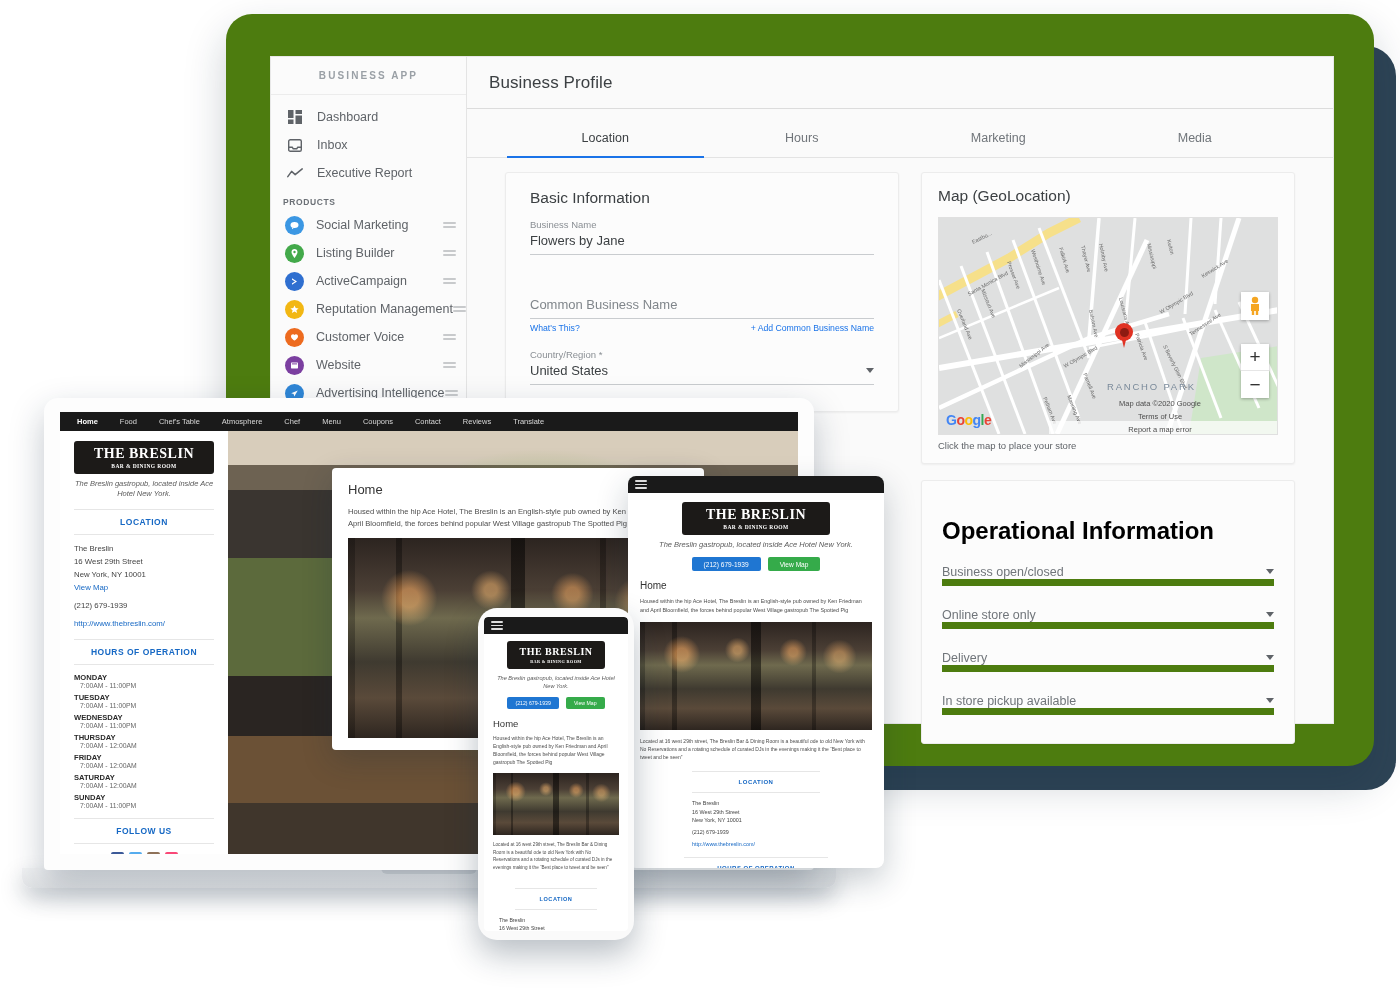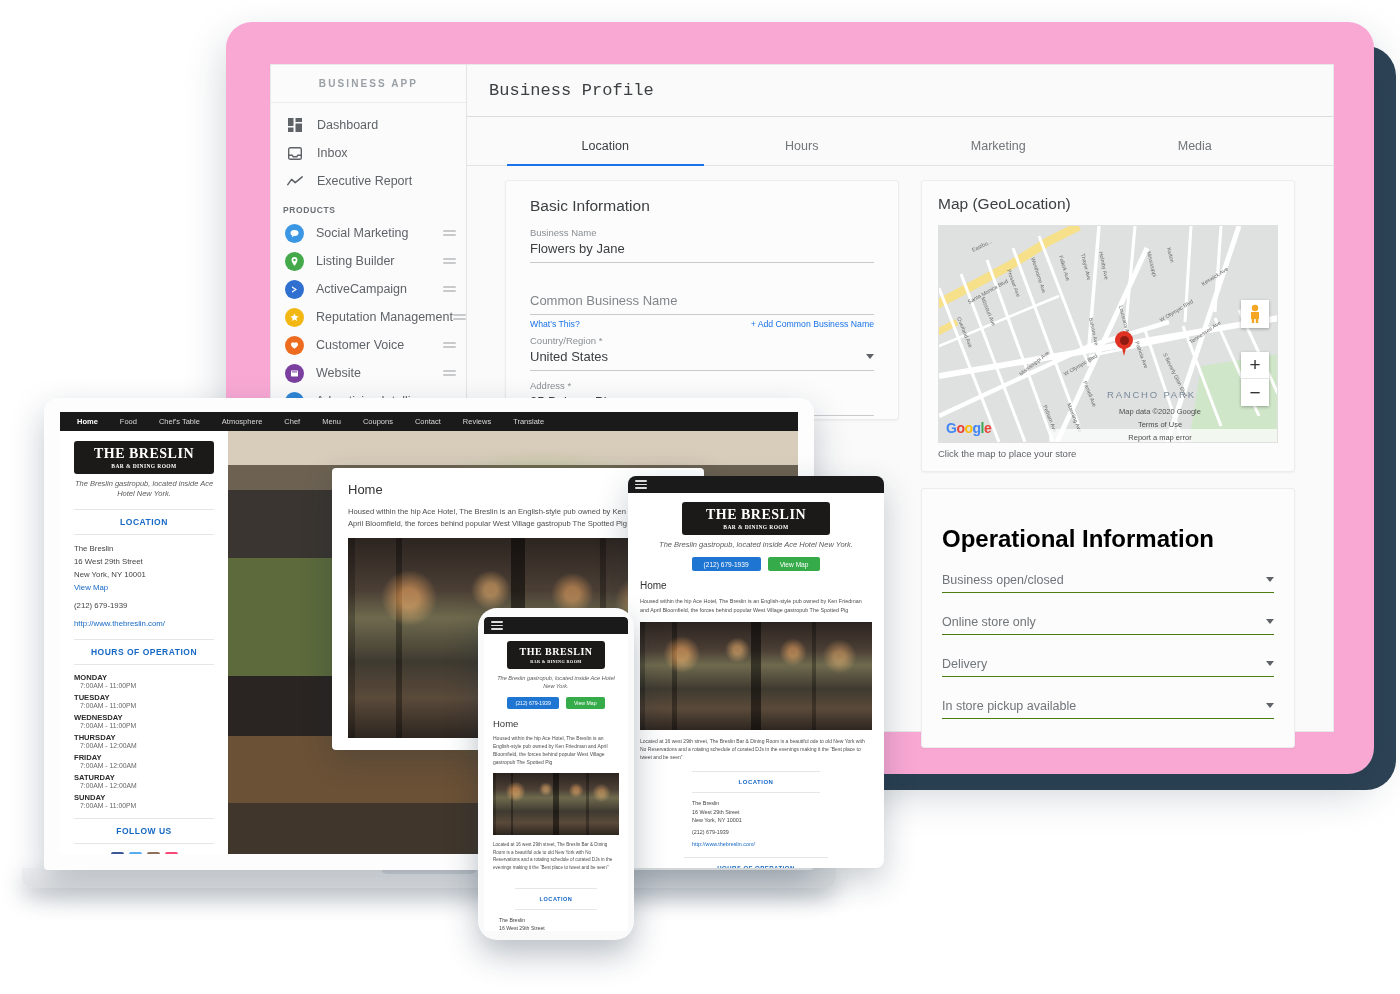--- a/index.html
+++ b/index.html
@@ -13,22 +13,22 @@
 
   
   .navy-shadow{
     position:absolute; left:256px; top:46px; width:1140px; height:744px;
     background:#2e4456; border-radius:30px;
     filter:blur(0.5px);
   }
 
   
   .browser-card{
-    position:absolute; left:226px; top:22px; width:1148px; height:752px;
-    background:#f9a8d4; border-radius:26px;
+    position:absolute; left:226px; top:14px; width:1148px; height:752px;
+    background:#4d7c0f; border-radius:26px;
     box-shadow:0 18px 42px rgba(20,40,60,.22);
     overflow:hidden;
   }
   .browser-inner{
     position:absolute; left:44px; top:42px; right:40px; bottom:42px;
     background:#fafafa;
   }
 
   
   .app-shell{ position:absolute; left:0; top:0; width:1064px; height:668px; display:flex; }
@@ -60,21 +60,21 @@
   .prod-item .pic{ width:19px; height:19px; border-radius:50%; margin-right:12px; flex:0 0 19px;
     display:flex; align-items:center; justify-content:center; color:#fff; font-size:11px; }
   .prod-item .lbl{ font-size:12.5px; color:#5f6368; white-space:nowrap; flex:1; }
   .drag{ width:13px; flex:0 0 13px; cursor:grab; }
   .drag i{ display:block; height:1.5px; background:#c8cacc; margin:2.5px 0; border-radius:1px; }
 
   
   .main{ flex:1; background:#fafafa; border:1px solid #e8e8e8; border-left:none; height:668px; position:relative; }
   .main-header{
     height:52px; background:#fafafa; border-bottom:1px solid #dcdcdc;
-    display:flex; align-items:center; padding:0 0 0 22px;font-family:Liberation Mono, monospace;
+    display:flex; align-items:center; padding:0 0 0 22px;
   }
   .main-header h1{ margin:0; font-size:17px; font-weight:400; color:#3c4043; letter-spacing:.1px; }
 
   .tabs{ height:40px; display:flex; align-items:stretch; padding:0 40px; border-bottom:1px solid #e3e3e3; margin-top:9px;}
   .tab{
     flex:1; display:flex; align-items:center; justify-content:center;
     font-size:12.5px; color:#70757a; cursor:pointer; position:relative;
   }
   .tab.active{ color:#3c4043; }
   .tab.active:after{
@@ -83,21 +83,21 @@
 
   .panels{ display:flex; padding:14px 38px 0 38px; gap:22px; }
   .panel{
     background:#fcfcfc; border:1px solid #ececec; border-radius:3px;
     box-shadow:0 1px 2px rgba(0,0,0,.05);
   }
   .panel-left{ width:394px; padding:16px 24px 10px 24px; height:240px; overflow:hidden; }
   .panel-right{ width:374px; padding:14px 16px 12px 16px; }
   .panel h2{ margin:0 0 12px 0; font-size:15.5px; font-weight:500; color:#3c4043; }
 
-  .field{ margin-bottom:4px; }
+  .field{ margin-bottom:16px; }
   .field .flabel{ font-size:9.5px; color:#8a8f94; margin-bottom:3px; }
   .field .fvalue{
     font-size:13px; color:#3c4043; padding-bottom:6px; border-bottom:1px solid #c9cccf;
     display:flex; align-items:center; justify-content:space-between; min-height:22px;
   }
   .field .fvalue.placeholder{ color:#80868b; }
   .caret{ width:0;height:0;border-left:4.5px solid transparent;border-right:4.5px solid transparent;border-top:5px solid #5f6368; }
   .field-links{ display:flex; justify-content:space-between; margin-top:4px; }
   .field-links a{ font-size:8.7px; color:#1a73e8; text-decoration:none; cursor:pointer; }
   .spacer-lg{ height:26px; }
@@ -138,21 +138,21 @@
     position:absolute; right:0; bottom:0; left:110px; height:13px; background:rgba(255,255,255,.72);
     display:flex; align-items:center; justify-content:flex-end; gap:4px; padding-right:6px;
     font-size:7.5px; color:#4d4d4d; white-space:nowrap;flex-direction:column;
   }
 
   .panel-op{ margin:16px 38px 0 38px; width:374px; margin-left:auto; margin-right:38px;
     background:#fcfcfc;border:1px solid #ececec;border-radius:3px;box-shadow:0 1px 2px rgba(0,0,0,.05);
     padding:16px 20px 6px 20px; }
   .op-field{ margin-bottom:22px; }
   .op-field .fv{
-    font-size:12.5px; color:#70757a; padding-bottom:5px; border-bottom:1px solid #4d7c0f;
+    font-size:12.5px; color:#70757a; border-bottom:7px solid #4d7c0f;
     display:flex; align-items:center; justify-content:space-between;
   }
 
   
   .laptop{ position:absolute; left:44px; top:398px; width:770px; height:510px; }
   .laptop-body{
     position:absolute; left:0; top:0; width:770px; height:472px;
     background:#fdfdfd; border-radius:14px 14px 4px 4px;
     box-shadow:0 14px 34px rgba(20,40,60,.26);
     padding:14px 16px 16px 16px;

